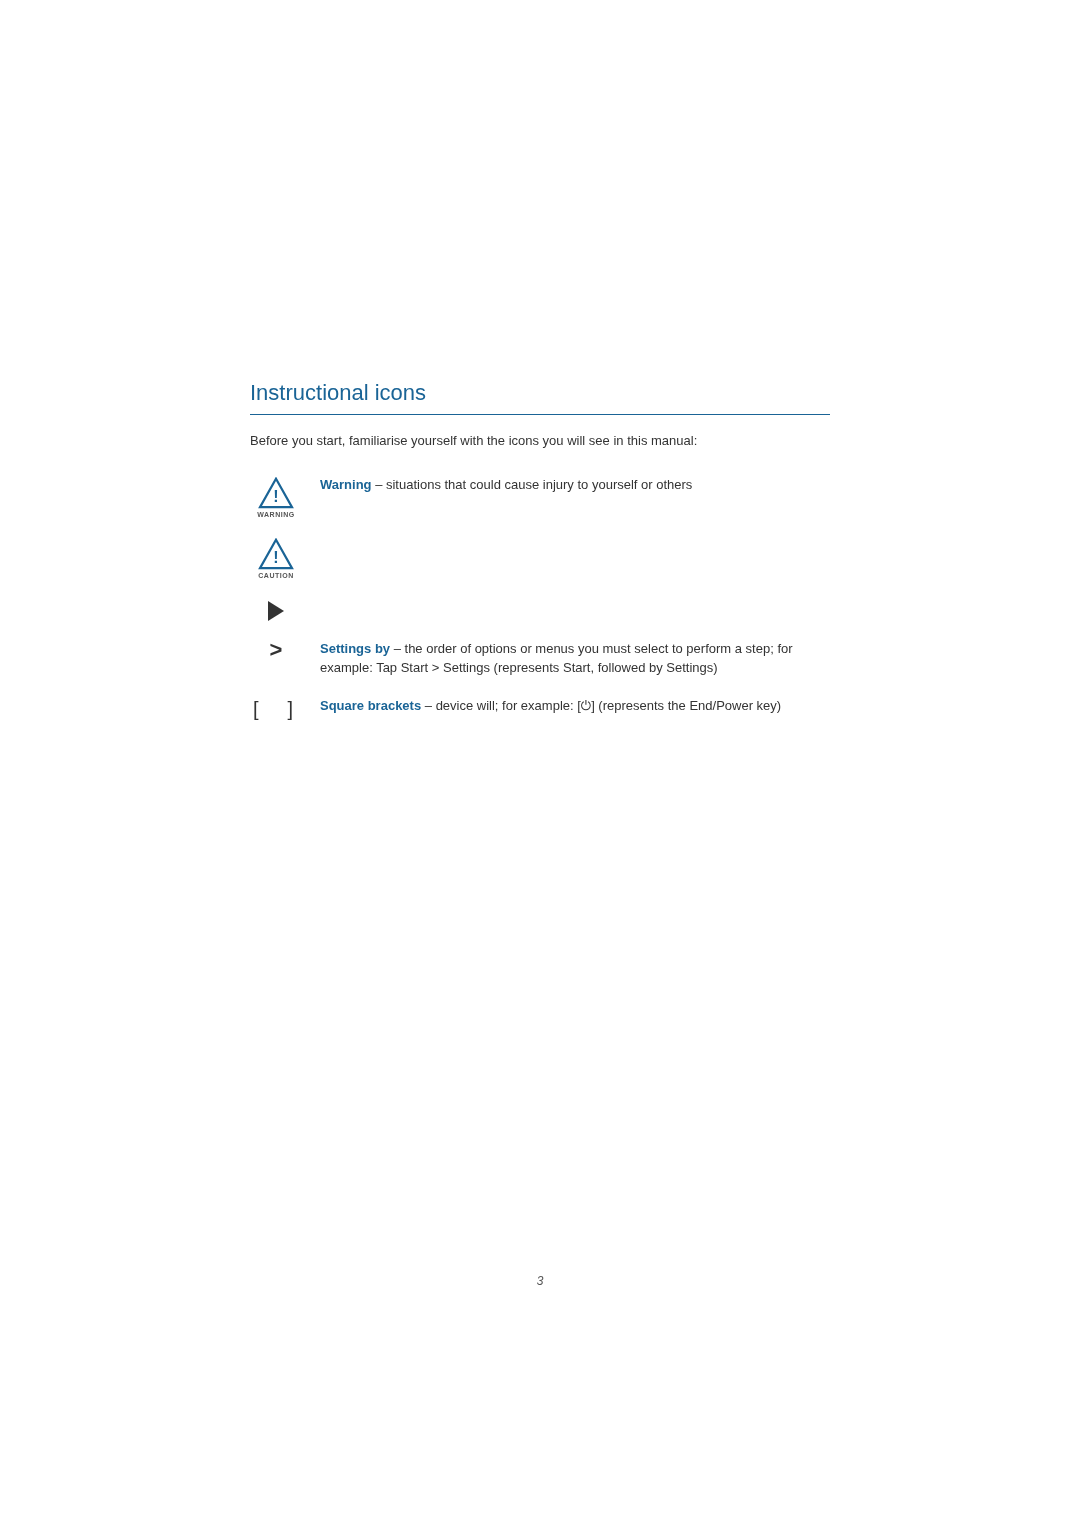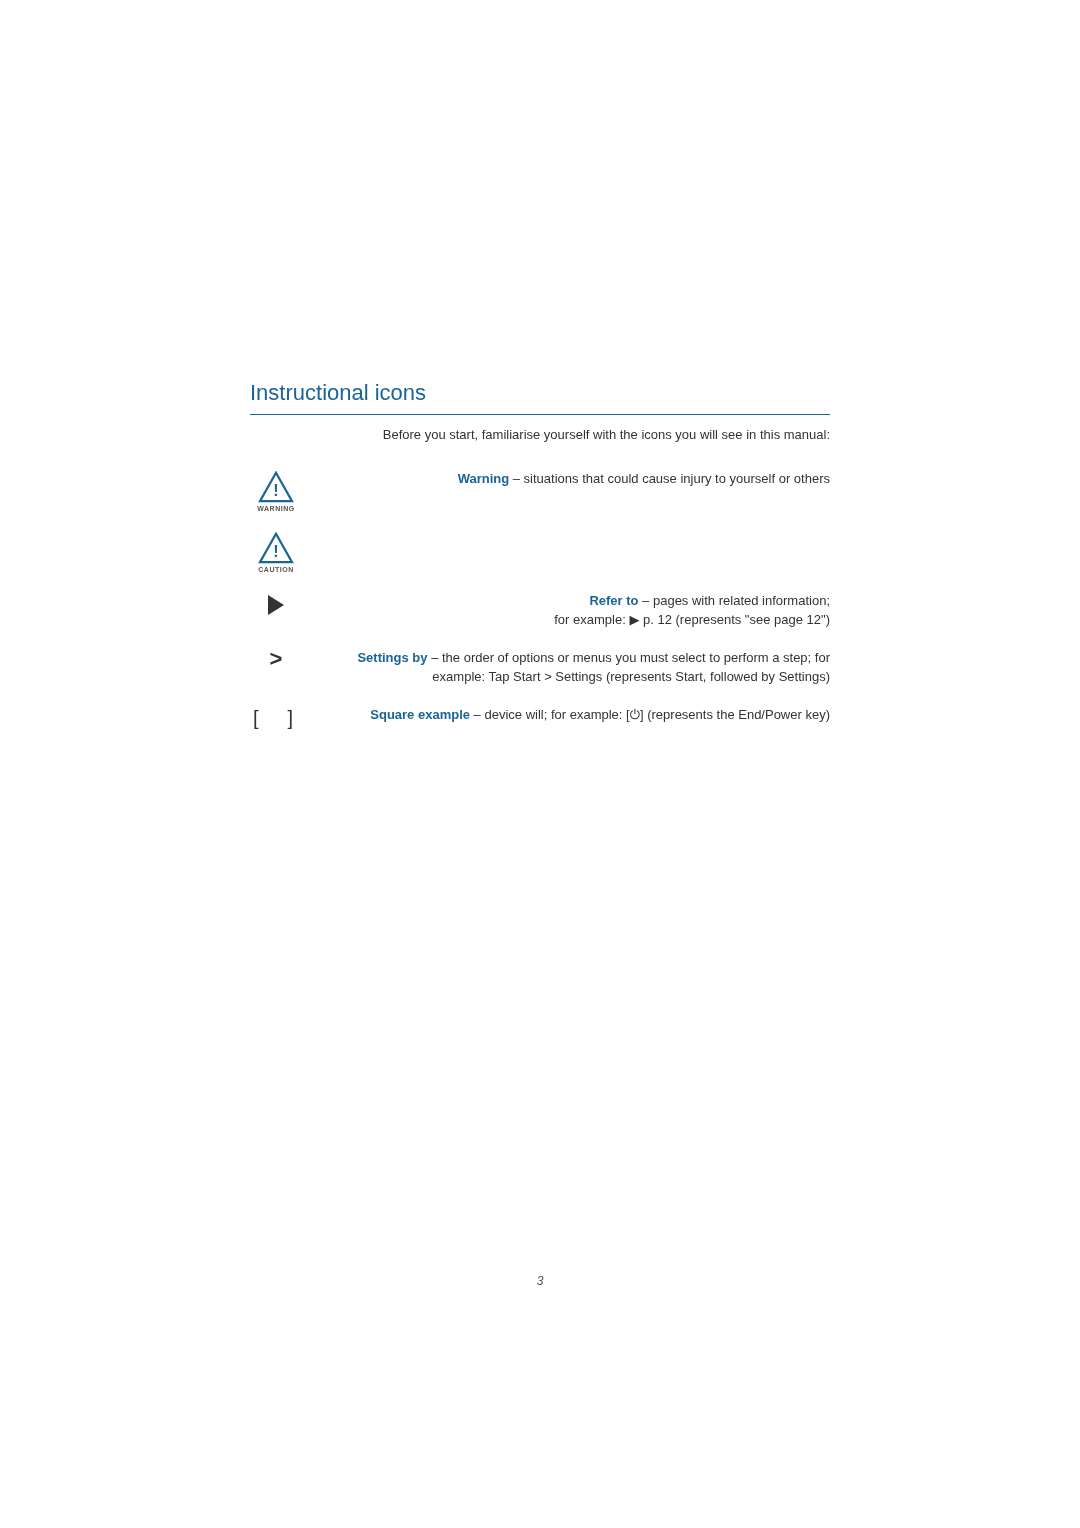--- a/index.html
+++ b/index.html
@@ -29,31 +29,30 @@
     .content-area {
       width: 580px;
       margin-top: 380px;
       margin-left: 0;
     }
 
     .section-title {
       font-size: 22px;
       color: #1a6496;
       font-weight: normal;
-      margin-bottom: 10px;
+      margin-bottom: 16px;
       padding-bottom: 8px;
       border-bottom: 1px solid #1a6496;
     }
 
     .intro-text {
       font-size: 13px;
       color: #333333;
       margin-bottom: 24px;
       line-height: 1.5;
-      text-align: right;
     }
 
     .icon-list {
       display: flex;
       flex-direction: column;
       gap: 18px;
     }
 
     .icon-row {
       display: flex;
@@ -80,21 +79,20 @@
       margin-top: 2px;
       font-weight: bold;
       text-transform: uppercase;
     }
 
     .desc-cell {
       flex: 1;
       font-size: 13px;
       color: #333333;
       line-height: 1.5;
-      text-align: right;
     }
 
     .desc-key {
       color: #1a6496;
       font-weight: bold;
     }
 
     
     .warning-triangle {
       width: 36px;
@@ -188,40 +186,37 @@
           </svg>
           <span class="icon-label">CAUTION</span>
         </div>
       </div>
 
 
       <div class="icon-row">
         <div class="icon-cell">
           <div class="refer-arrow"></div>
         </div>
-        <div class="desc-cell">
-          <span class="desc-key">Refer to</span><span> – pages with related information;<br>for example: ▶ p. 12 (represents "see page 12")</span>
-        </div>
       </div>
 
       <div class="icon-row">
         <div class="icon-cell">
           <span class="followed-by-char">&gt;</span>
         </div>
         <div class="desc-cell">
           <span class="desc-key">Settings by</span><span> – the order of options or menus you must select to perform a step; for example: Tap <span class="bold-text">Start</span> &gt; <span class="bold-text">Settings</span> (represents <span class="bold-text">Start</span>, followed by <span class="bold-text">Settings</span>)</span>
         </div>
       </div>
 
       <div class="icon-row">
         <div class="icon-cell">
           <span class="square-brackets">[&nbsp;&nbsp;]</span>
         </div>
         <div class="desc-cell">
-          <span class="desc-key">Square example</span><span> – device will; for example: [⏻] (represents the End/Power key)</span>
+          <span class="desc-key">Square brackets</span><span> – device will; for example: [⏻] (represents the End/Power key)</span>
         </div>
       </div>
 
     </div>
   </div>
 
   <div class="page-number">3</div>
 </div>
 
 </body></html>

